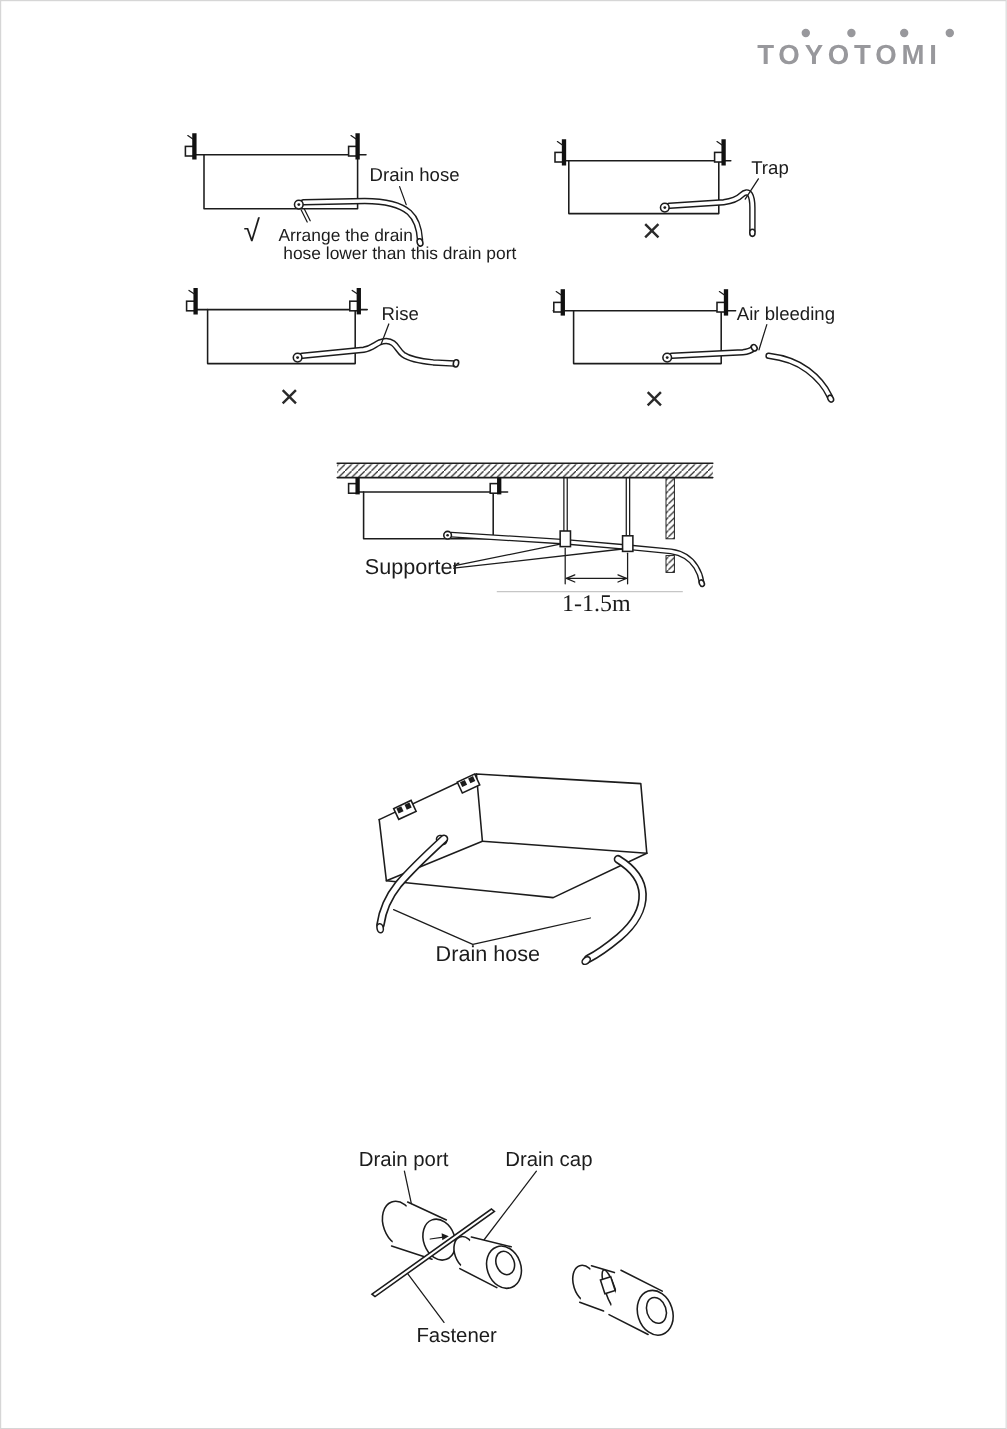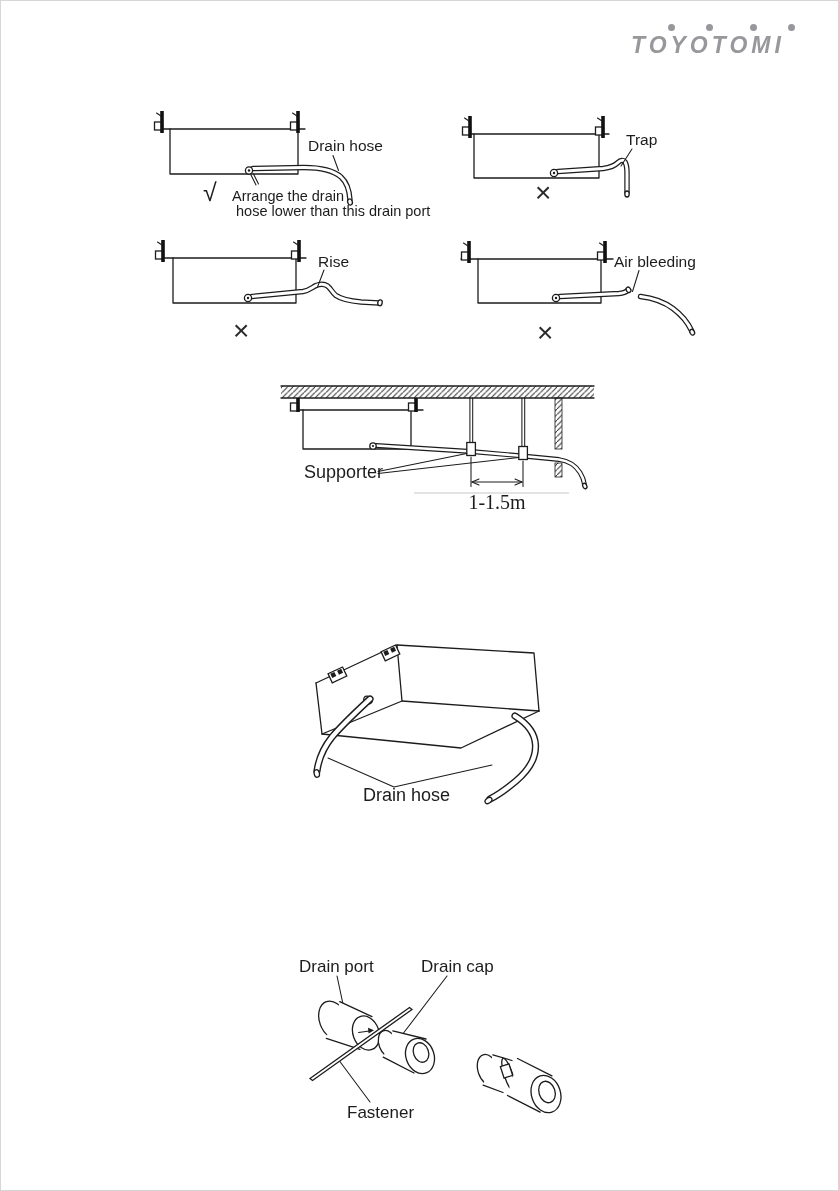--- a/index.html
+++ b/index.html
@@ -25,21 +25,21 @@
   .lbl-md{font-size:17px;}
   .lbl-lg{font-size:18px;}
   .cap{font-size:14.5px;}
   .mark{font-size:28px;fill:#2a2a2a;}
   .check{font-size:25px;}
   .dim{font-family:"Liberation Serif", serif;font-size:20px;}
   .faint{stroke:#c6c6c6;stroke-width:1;}
   
   .logo{position:absolute;left:630px;top:20px;width:200px;height:38px;}
   .logo-text{
-    position:absolute;left:0;bottom:0;font-size:23px;font-weight:bold;font-style:italic;
+    position:absolute;left:0;bottom:0;font-size:23px;font-weight:bold;
     letter-spacing:4px;color:#98989c;white-space:nowrap;
   }
   .logo .dot{position:absolute;top:3px;width:7px;height:7px;border-radius:50%;background:#98989c;}
   .logo .d1{left:37px;} .logo .d2{left:75px;} .logo .d3{left:119px;} .logo .d4{left:157px;}
 </style>
 </head>
 <body>
 
 <div class="page">
 

